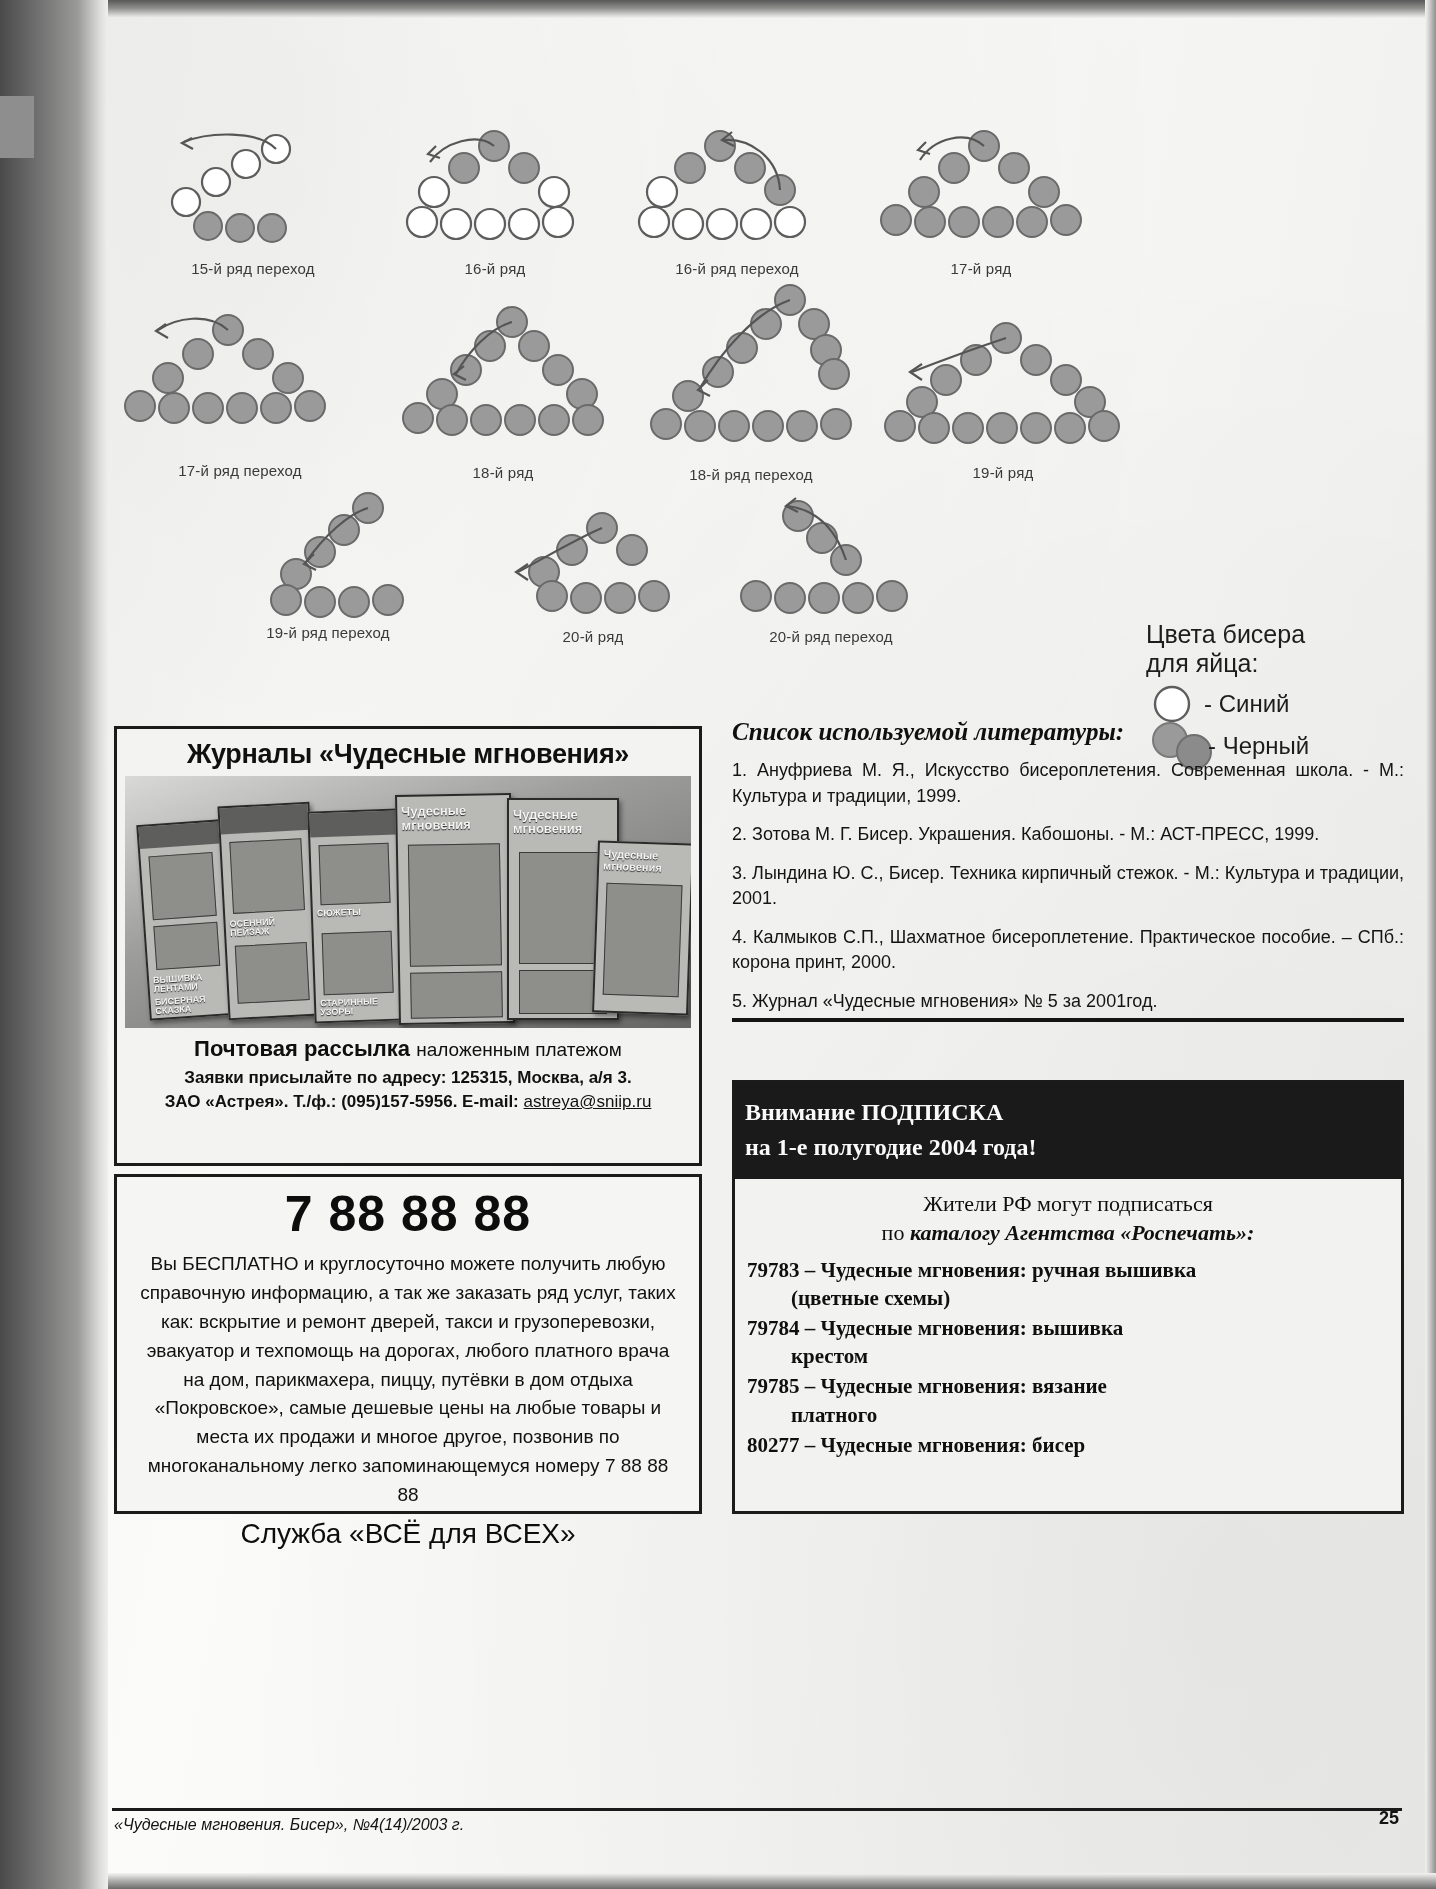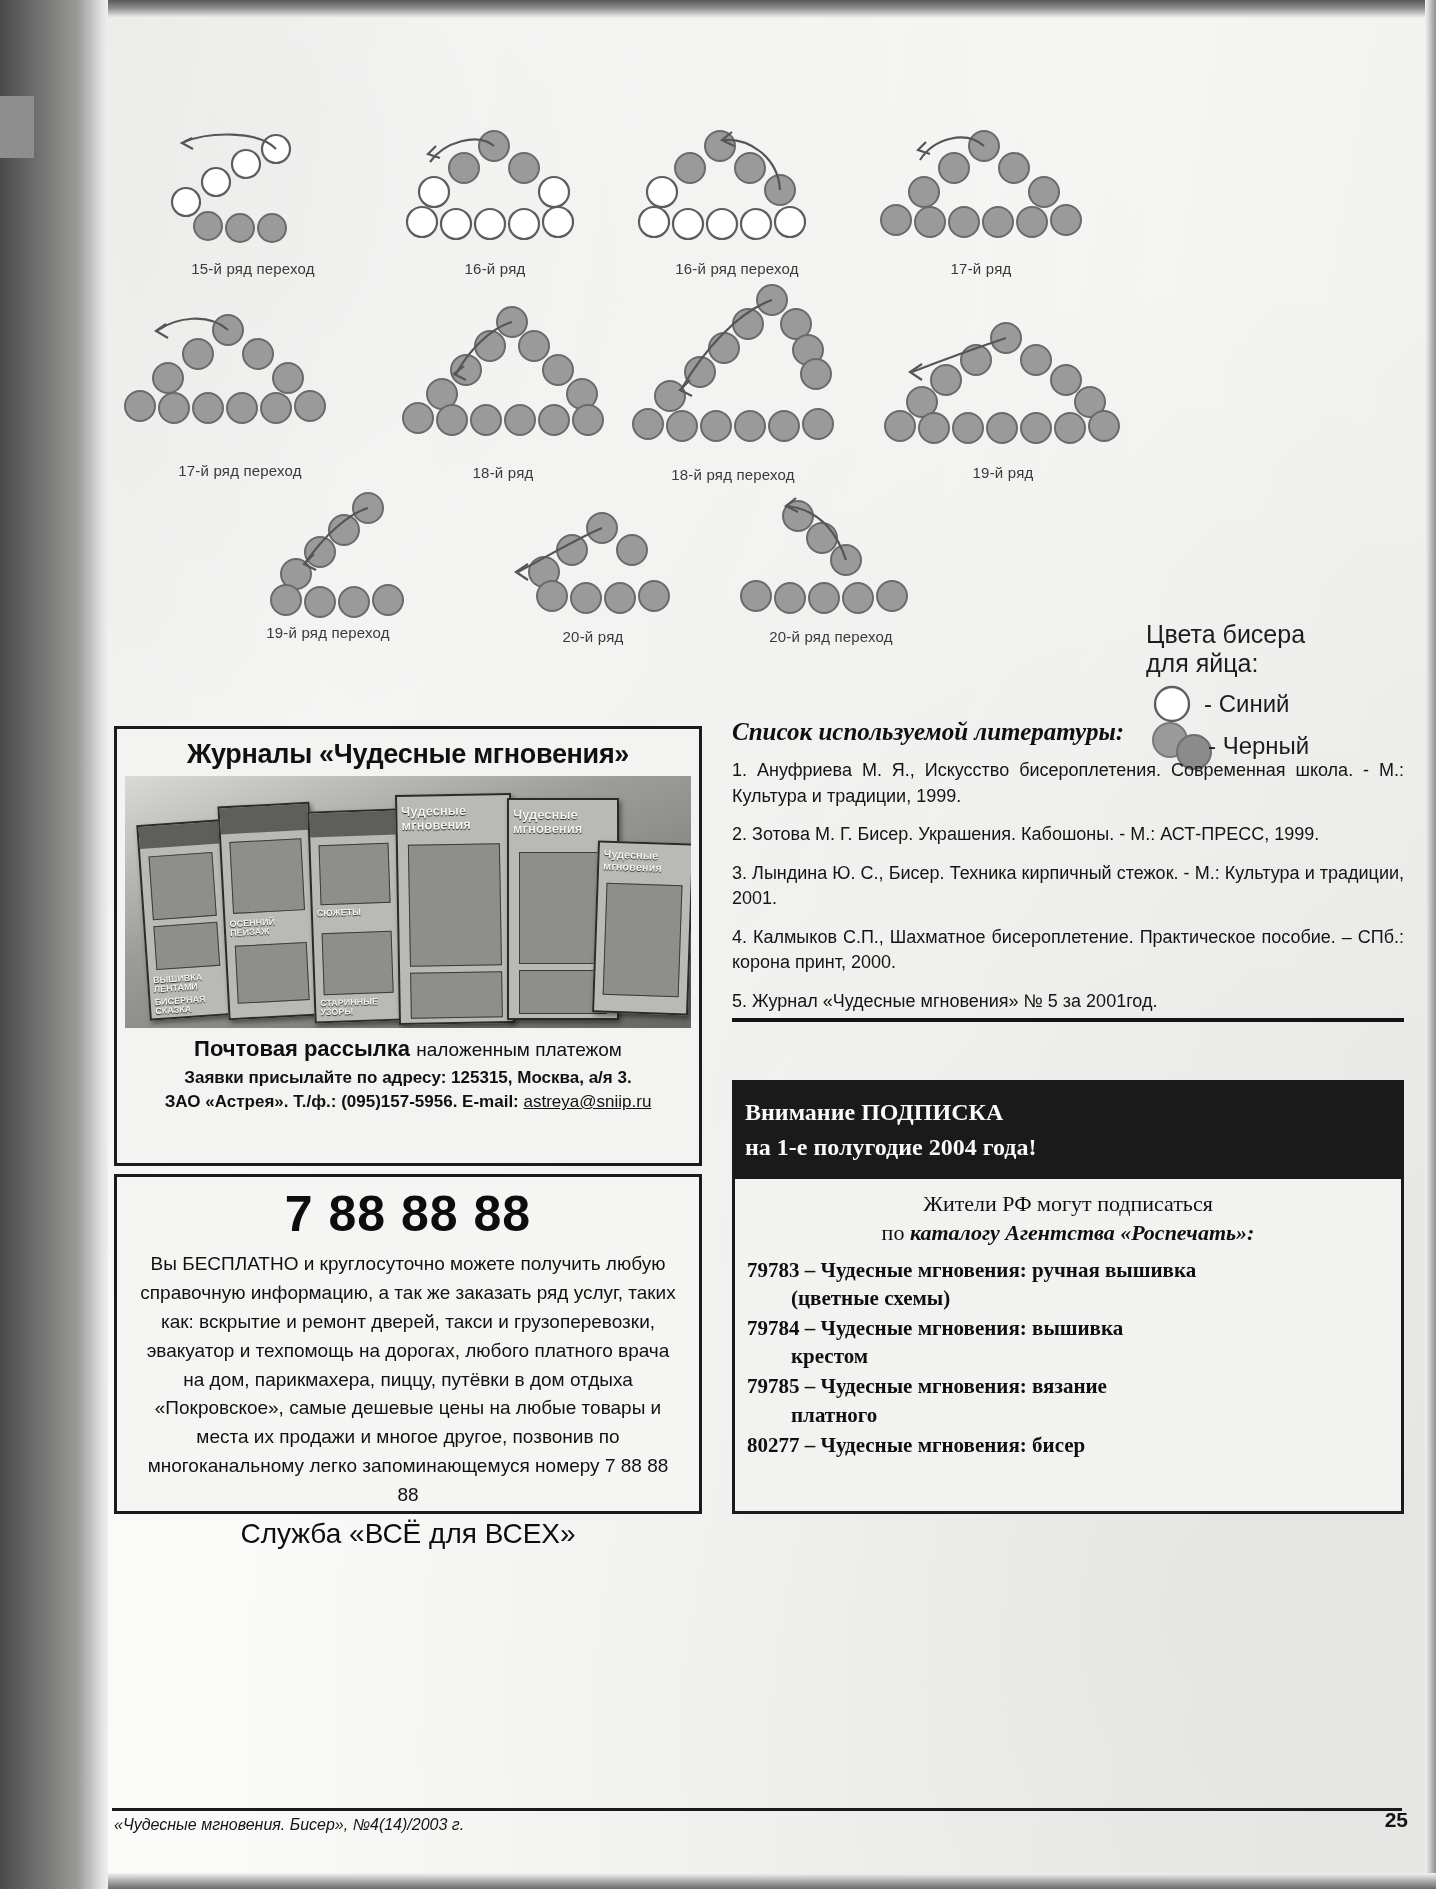--- a/index.html
+++ b/index.html
@@ -300,23 +300,23 @@
   .footer-left {
     position: absolute;
     left: 6px;
     top: 1798px;
     font-size: 16px;
     font-style: italic;
     color: #141414;
   }
   .footer-right {
     position: absolute;
-    right: 10px;
+    right: 19px;
     top: 1790px;
-    font-size: 21px;
+    font-size: 18px;
     font-weight: bold;
     color: #141414;
   }
 </style>
 </head>
 <body>
 
 <div id="page">
   <div class="scan-edge-left">
     <div class="spine-mark"></div>
@@ -450,21 +450,21 @@
               <circle cx="142" cy="126" r="15"></circle>
             <circle cx="176" cy="126" r="15"></circle>
               <circle cx="210" cy="126" r="15"></circle>
           </g>
           <path d="M134 28 C 112 34, 90 58, 78 80" fill="none" stroke="#555" stroke-width="2.2"></path>
           <path d="M86 72 L76 80 L88 86" fill="none" stroke="#555" stroke-width="2.2"></path>
         </svg>
         <div class="dgram-label">18-й ряд</div>
       </div>
 
-      <div class="dgram" style="left:500px; top:180px;">
+      <div class="dgram" style="left:518px; top:180px;">
         <svg width="250" height="184" viewBox="0 0 250 184">
           <g fill="#9a9a9a" stroke="#6a6a6a" stroke-width="2">
             <circle cx="164" cy="22" r="15"></circle>
               <circle cx="140" cy="46" r="15"></circle>
             <circle cx="188" cy="46" r="15"></circle>
               <circle cx="116" cy="70" r="15"></circle>
             <circle cx="200" cy="72" r="15"></circle>
               <circle cx="92" cy="94" r="15"></circle>
             <circle cx="208" cy="96" r="15"></circle>
             <circle cx="62" cy="118" r="15"></circle>

